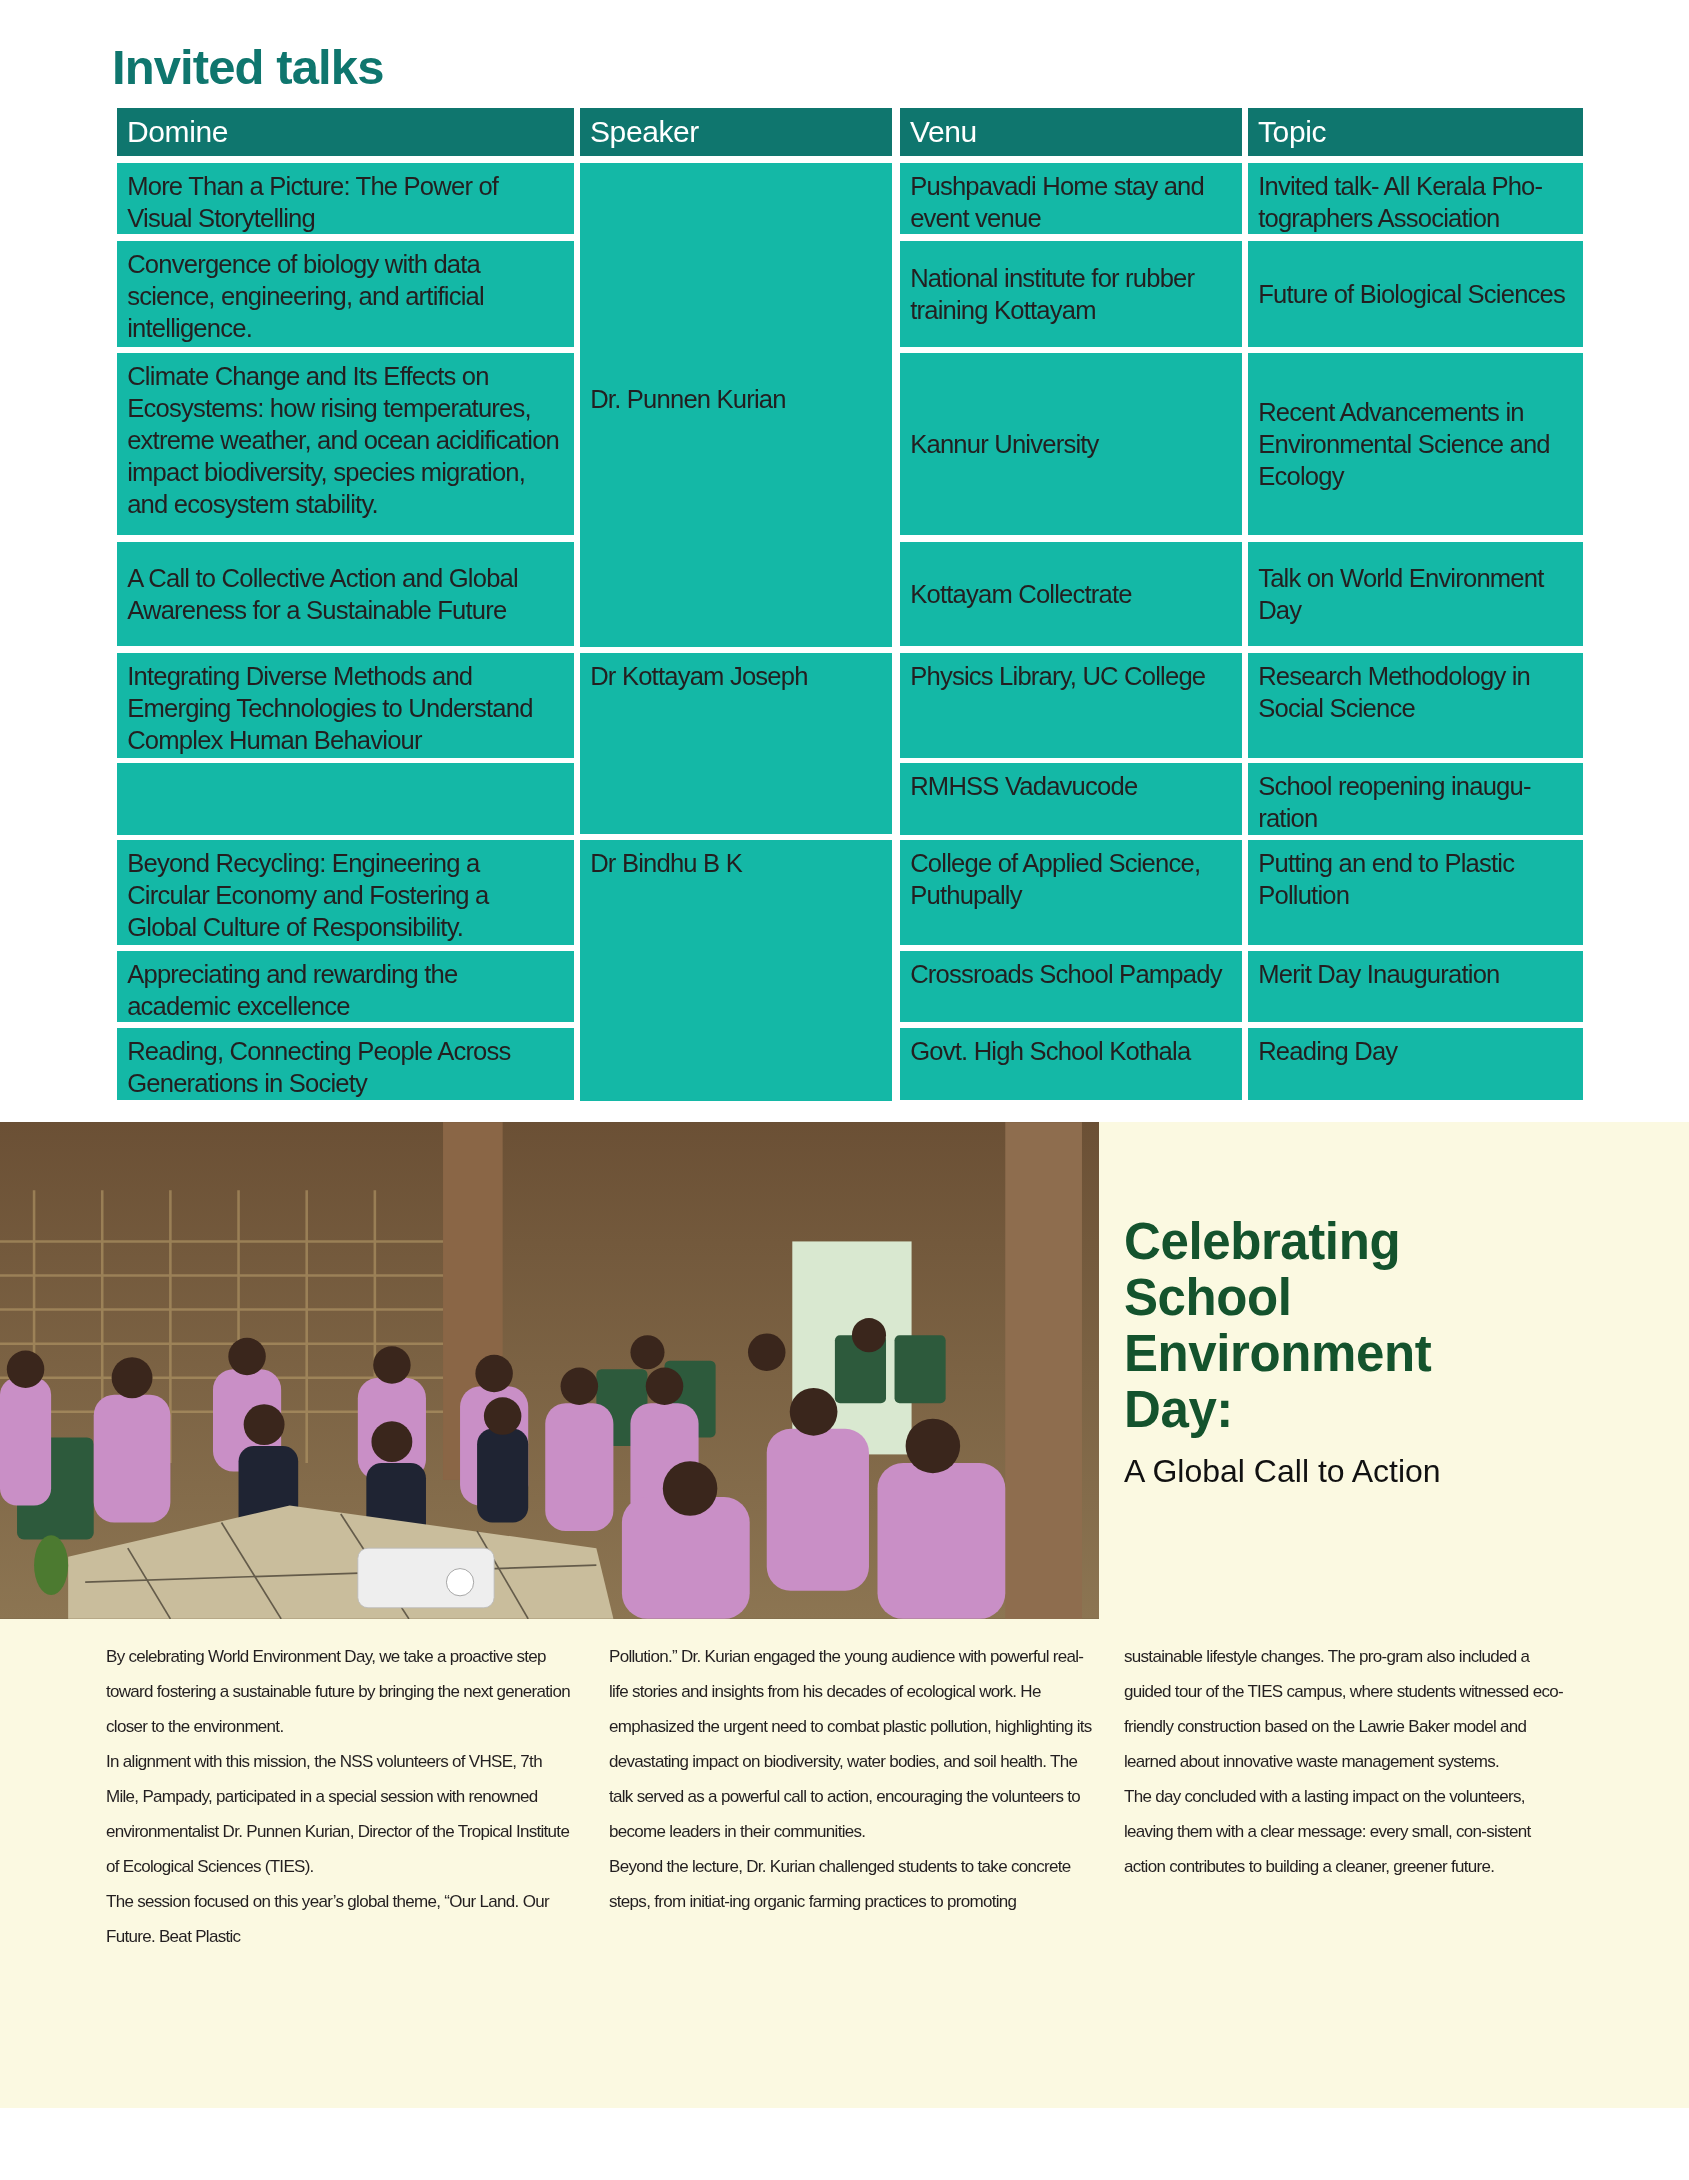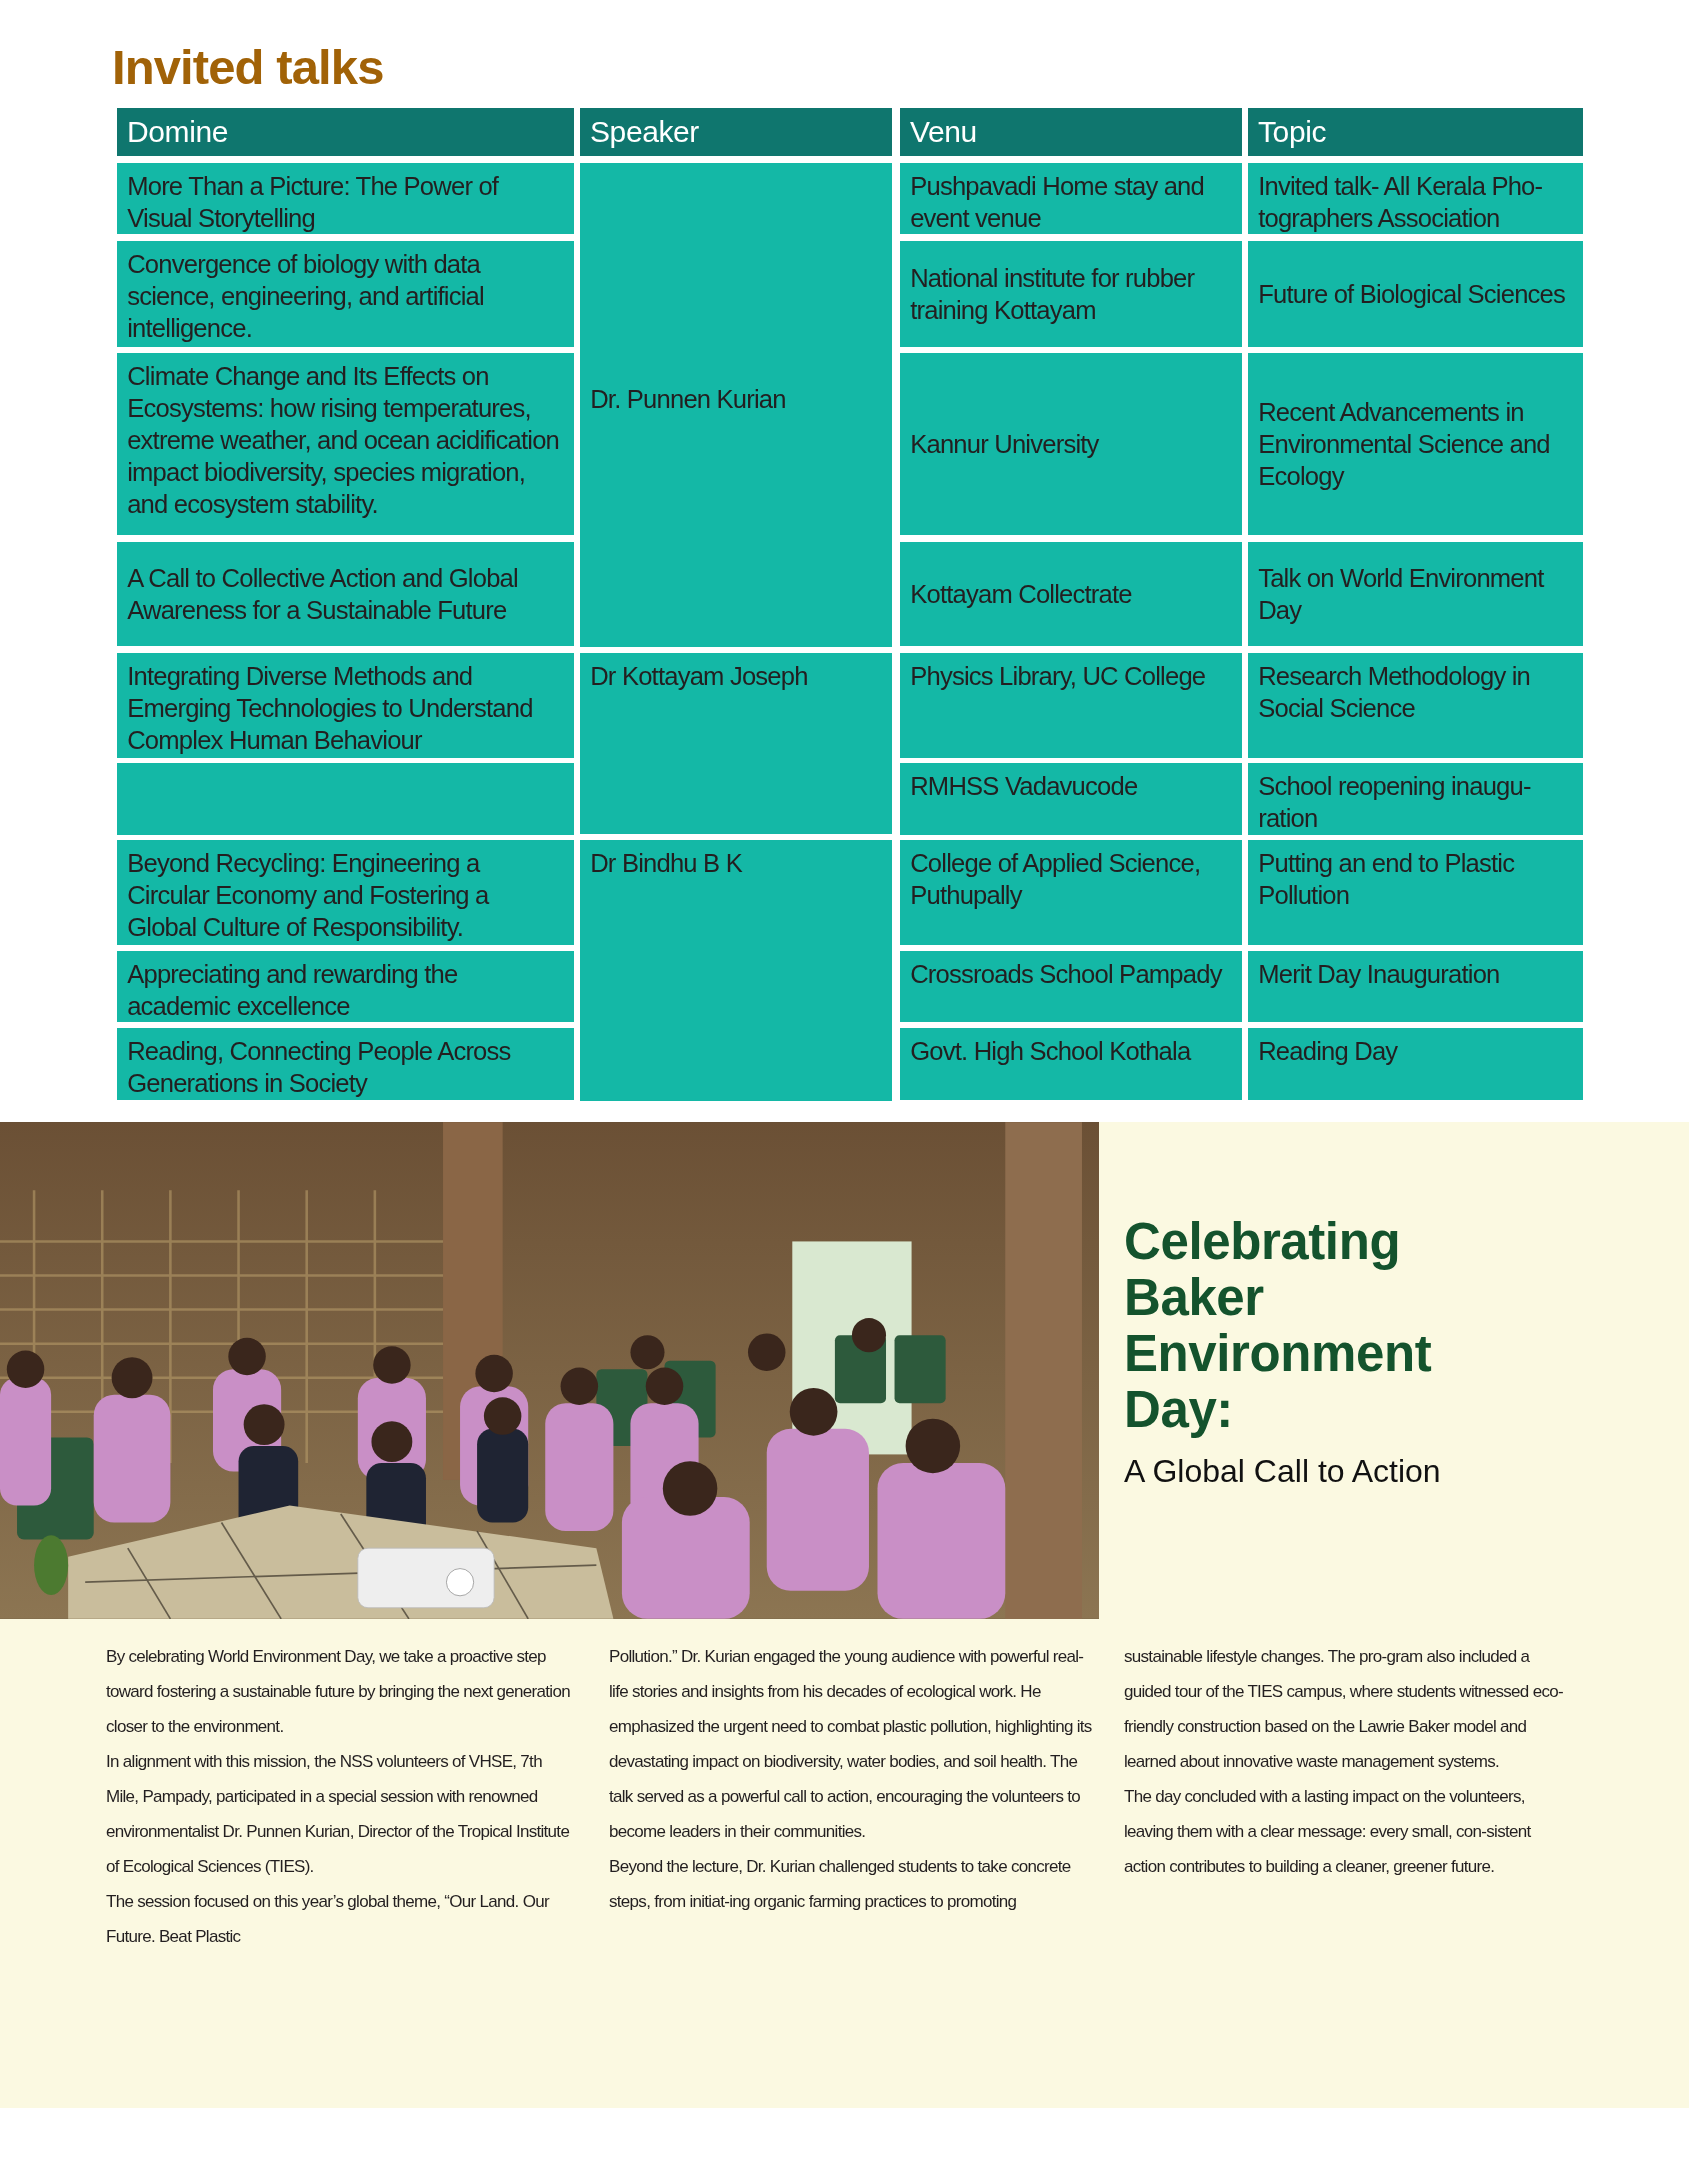--- a/index.html
+++ b/index.html
@@ -2,21 +2,21 @@
 <html style="font-size:13.6px"><head>
 <meta charset="utf-8">
 <style>
   * { box-sizing: border-box; margin: 0; padding: 0; }
   html, body { width: 1690px; height: 2181px; background: #ffffff; overflow: hidden; }
   body { position: relative; font-family: "Liberation Sans", sans-serif; color: #231f20; }
 
   .section-title {
     position: absolute; left: 112px; top: 39px;
     font-family: "Liberation Sans", sans-serif; font-weight: bold;
-    font-size: 49px; color: #a16207; letter-spacing: -0.9px;
+    font-size: 49px; color: #0f766e; letter-spacing: -0.9px;
   }
 
   .talks-table {
     position: absolute; left: 117px; top: 108px; width: 1466px;
   }
   .hdr { position: absolute; top: 0; height: 48px; background: #0f766e; color: #ffffff;
     font-size: 30px; line-height: 48px; padding-left: 10px; letter-spacing: -0.4px; }
   .cell { position: absolute; background: #14b8a6; font-size: 25.6px; line-height: 32px;
     padding: 6.8px 10.2px 0 10.2px; letter-spacing: -0.8px; color: #231f20; }
   .cell.vcenter { display: flex; align-items: center; padding-top: 0; }
@@ -185,21 +185,21 @@
     <circle cx="540" cy="540" r="16" fill="#ffffff" stroke="#999999"></circle>
 
     <g fill="#4c7a30">
         <ellipse cx="60" cy="520" rx="20" ry="35"></ellipse>
       </g>
   </svg>
 </div>
 
 <div class="feature-heading">
   <div>Celebrating</div>
-  <div>Baker</div>
+  <div>School</div>
   <div>Environment</div>
   <div>Day:</div>
 </div>
 <div class="feature-sub">A Global Call to Action</div>
 
 <div class="body-col" style="left:106px;width:464px">
   <p>By celebrating World Environment Day, we take a proactive step toward fostering a sustainable future by bringing the next generation closer to the environment.</p>
   <p>In alignment with this mission, the NSS volunteers of VHSE, 7th Mile, Pampady, participated in a special session with renowned environmentalist Dr. Punnen Kurian, Director of the Tropical Institute of Ecological Sciences (TIES).</p>
   <p>The session focused on this year’s global theme, “Our Land. Our Future. Beat Plastic</p>
 </div>

